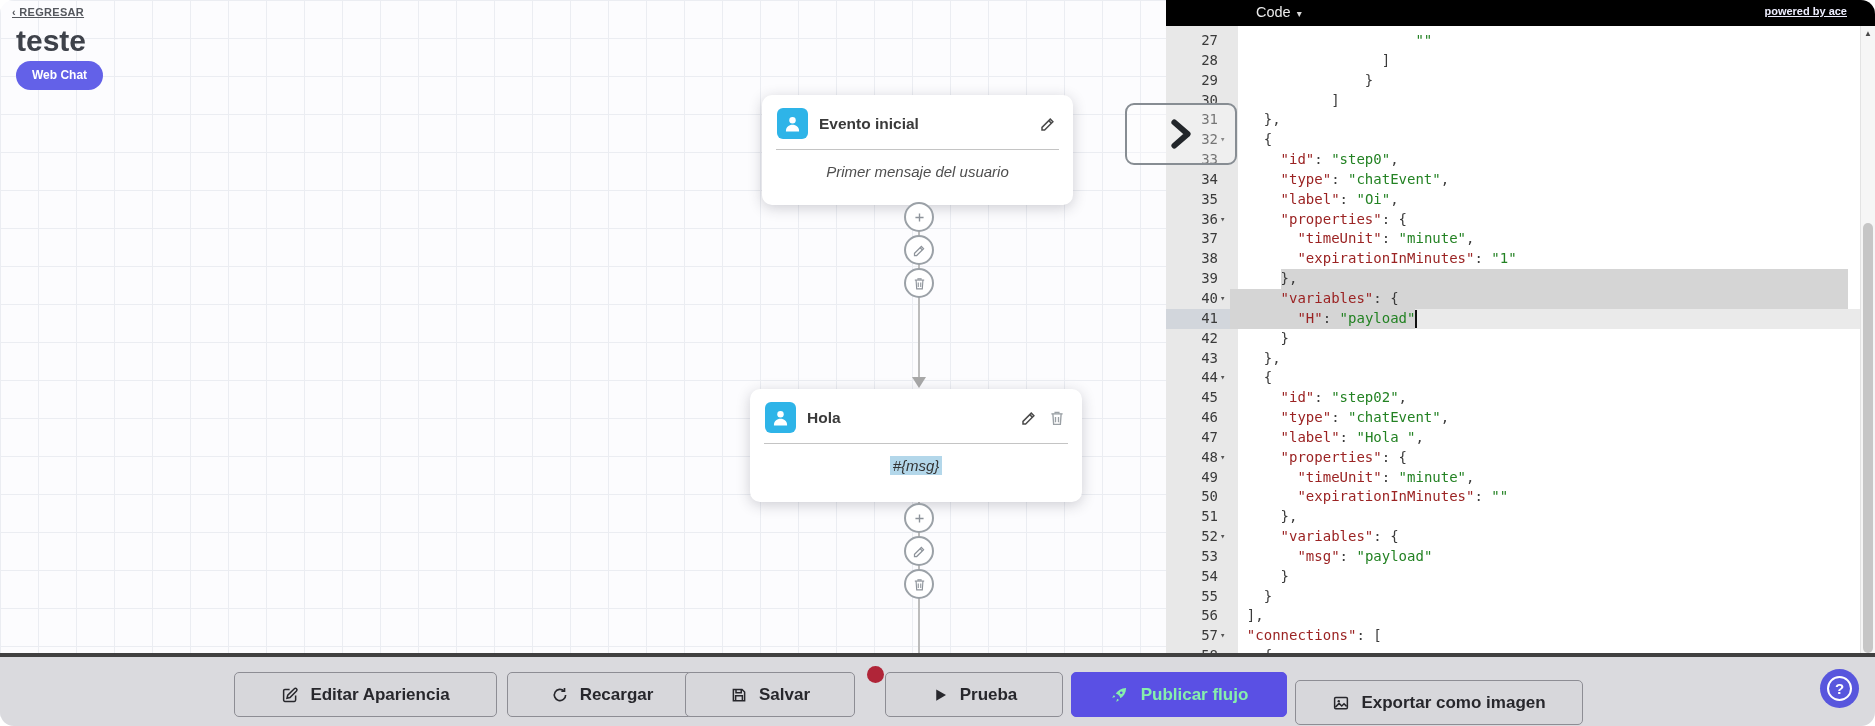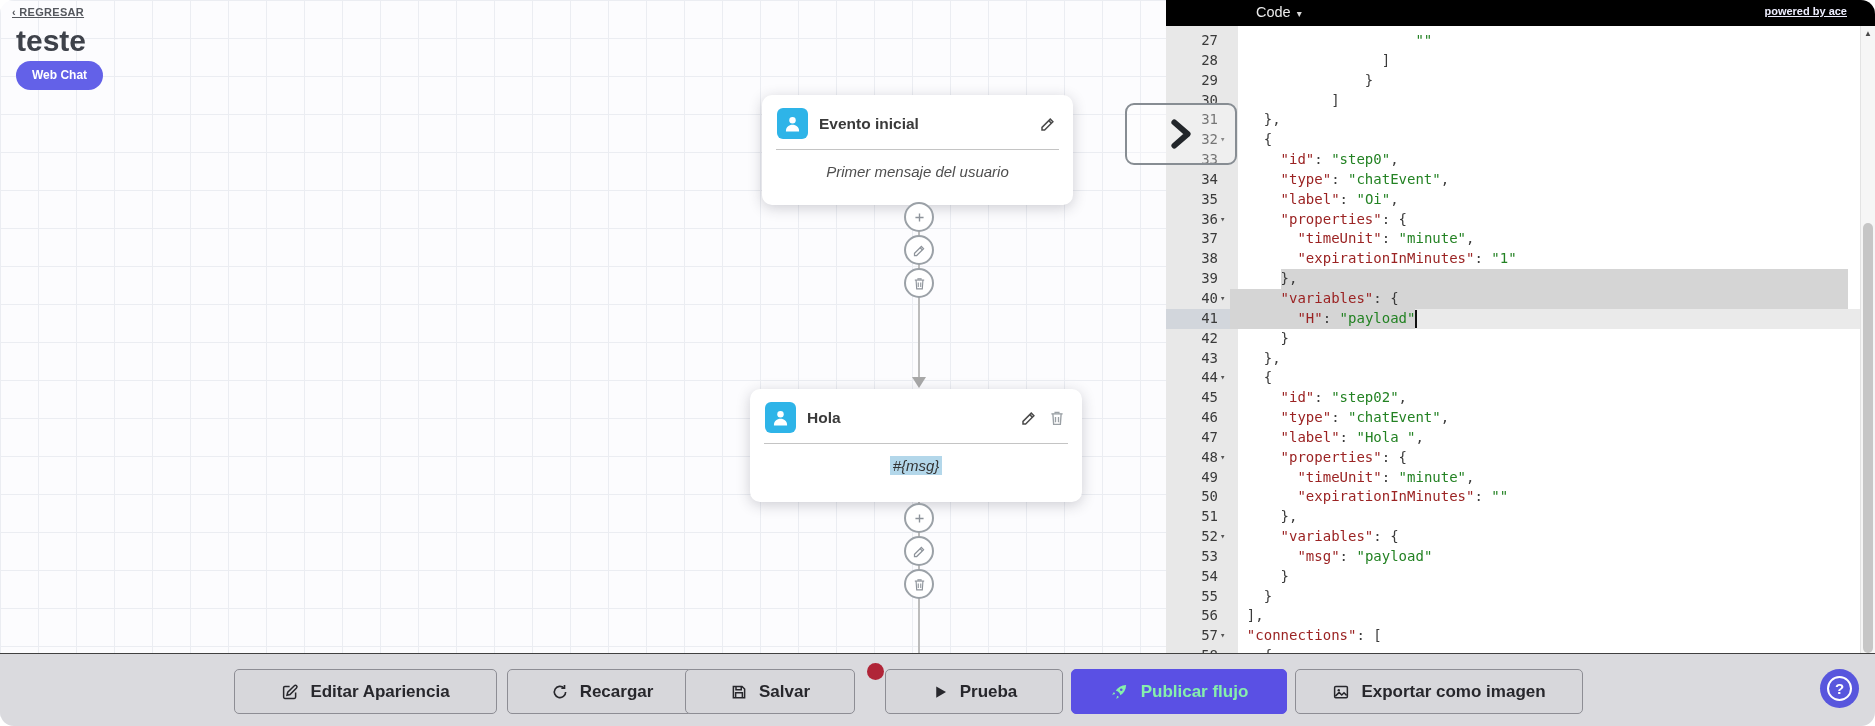--- a/index.html
+++ b/index.html
@@ -64,21 +64,21 @@
   .sel{position:absolute;top:0;height:100%;background:#d5d5d5;}
   .code-text{position:absolute;left:64px;top:0;margin:0;font:14px/19.85px "DejaVu Sans Mono",monospace;white-space:pre;}
   .tk-p{color:#3b3b3b;} .tk-k{color:#9b2323;} .tk-v{color:#238223;}
   .cursor{position:absolute;top:1px;width:2px;height:18px;background:#111;}
   .scrollbar{position:absolute;right:0;top:26px;width:15px;bottom:0;background:#f6f6f6;border-left:1px solid #e3e3e3;box-sizing:border-box;}
   .scroll-up{position:absolute;top:3px;left:0;right:0;text-align:center;font-size:8px;color:#4a4a4a;cursor:pointer;}
   .scroll-thumb{position:absolute;left:2px;width:10px;top:197px;height:430px;background:#c6c6c6;border-radius:6px;cursor:pointer;}
 
   
   .bottom-bar{position:absolute;left:0;top:653px;width:1875px;height:73px;background:#dadade;
-    border-top:1px solid #404040;z-index:30;box-sizing:border-box;}
+    border-top:4px solid #404040;z-index:30;box-sizing:border-box;}
   .tb-btn{position:absolute;top:15px;height:45px;border-radius:5px;border:1px solid #8d8d94;background:#d7d7db;
     color:#27272c;font-size:17px;font-weight:600;font-family:"Liberation Sans",sans-serif;
     display:flex;align-items:center;justify-content:center;gap:11px;cursor:pointer;padding:0;}
   .tb-btn svg{width:18px;height:18px;flex:0 0 18px;}
   .tb-btn.primary{background:#5a50e4;border-color:#5a50e4;color:#86efac;gap:13px;}
   .alert-dot{position:absolute;left:867px;top:9px;width:17px;height:17px;border-radius:50%;background:#b02538;z-index:5;}
 
   .help-btn{position:absolute;left:1820px;top:669px;width:39px;height:39px;border-radius:50%;background:#5856dd;
     border:none;z-index:40;display:flex;align-items:center;justify-content:center;cursor:pointer;padding:0;}
   .help-ring{width:25px;height:25px;border-radius:50%;border:2.5px solid #fff;color:#fff;font-size:15px;font-weight:700;
@@ -382,21 +382,21 @@
         <span>Prueba</span>
       </button>
       <button class="tb-btn primary" style="left: 1071px; width: 216px;">
         <svg viewBox="0 0 24 24" fill="currentColor">
           <path d="M21.5 2.5c-6.5.3-11 3.2-13.8 7.6l2.9 1.2 2.1 2.1 1.2 2.9c4.4-2.8 7.3-7.3 7.6-13.8z"></path>
           <circle cx="15" cy="9" r="1.7" fill="#5a50e4"></circle>
           <path d="M7 14.5l-4.2 1.1 2.5-3.7zM9.5 17l-1.1 4.2 3.7-2.5z"></path>
         </svg>
         <span>Publicar flujo</span>
       </button>
-      <button class="tb-btn" style="left: 1295px; width: 288px;">
+      <button class="tb-btn" style="left: 1295px; width: 288px; margin-top: 8px;">
         <svg viewBox="0 0 24 24" fill="none" stroke="currentColor" stroke-width="2">
           <rect x="3.5" y="4.5" width="17" height="15" rx="1.5"></rect>
           <circle cx="9" cy="9.5" r="1.6" fill="currentColor" stroke="none"></circle>
           <path d="M4.5 17.5l5-5 3.5 3.5 3-3 3.5 3.5"></path>
         </svg>
         <span>Exportar como imagen</span>
       </button>
     </div>
 
   <button class="help-btn">

